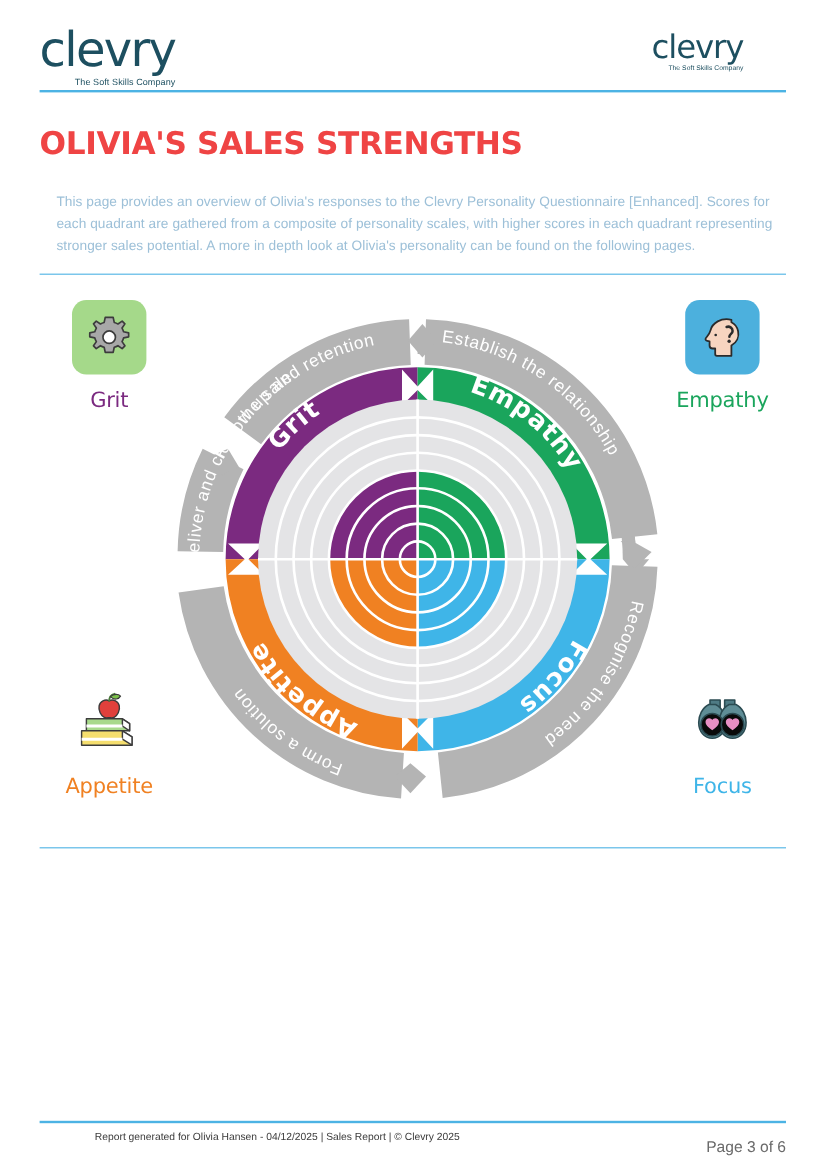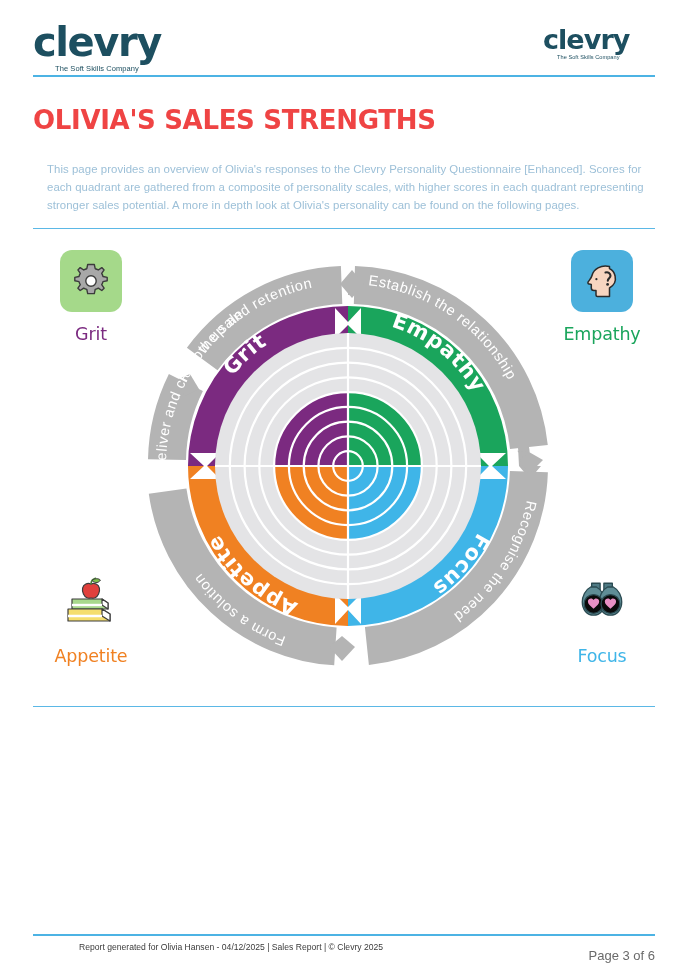--- a/index.html
+++ b/index.html
@@ -12,34 +12,33 @@
   }
   .page{position:absolute;inset:0;}
 
   
   .header{position:absolute;left:0;top:0;width:688px;height:80px;}
   .logo{position:absolute;}
   .logo-left{left:33px;top:22px;}
   .logo-right{left:543px;top:26px;}
   .logo-word{
     font-family:"DejaVu Sans", sans-serif;
-    font-weight:bold;
+    font-weight:normal;
     color:#1d4f60;
     letter-spacing:-0.035em;
     line-height:1;
-    text-align:center;
   }
   .logo-left .logo-word{font-size:40px;}
   .logo-right .logo-word{font-size:27px;}
   .logo-tag{
     font-family:"Liberation Sans", sans-serif;
     color:#1d4f60;
     line-height:1;
     letter-spacing:0.01em;
-    text-align:left;
+    text-align:right;
   }
   .logo-left .logo-tag{font-size:7.5px;margin-top:3px;margin-left:22px;}
   .logo-right .logo-tag{font-size:5.6px;margin-top:2px;margin-left:14px;}
 
   .rule{position:absolute;height:2px;background:#4cb3e4;}
   .rule-header{left:33px;top:75px;width:622px;}
   .rule-mid1{left:33px;top:228px;width:622px;height:1px;background:#5bb8e6;}
   .rule-mid2{left:33px;top:706px;width:622px;height:1px;background:#5bb8e6;}
   .rule-footer{left:33px;top:934px;width:622px;height:1.5px;background:#4cb3e4;}
 

